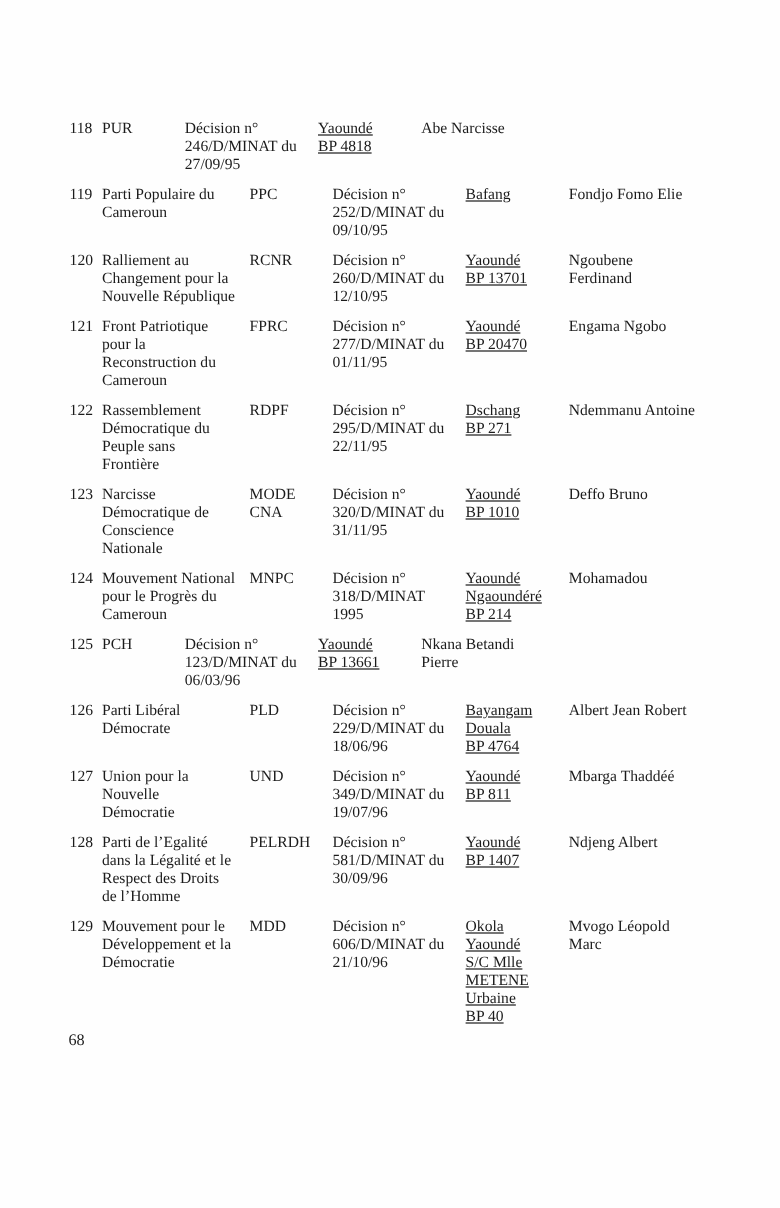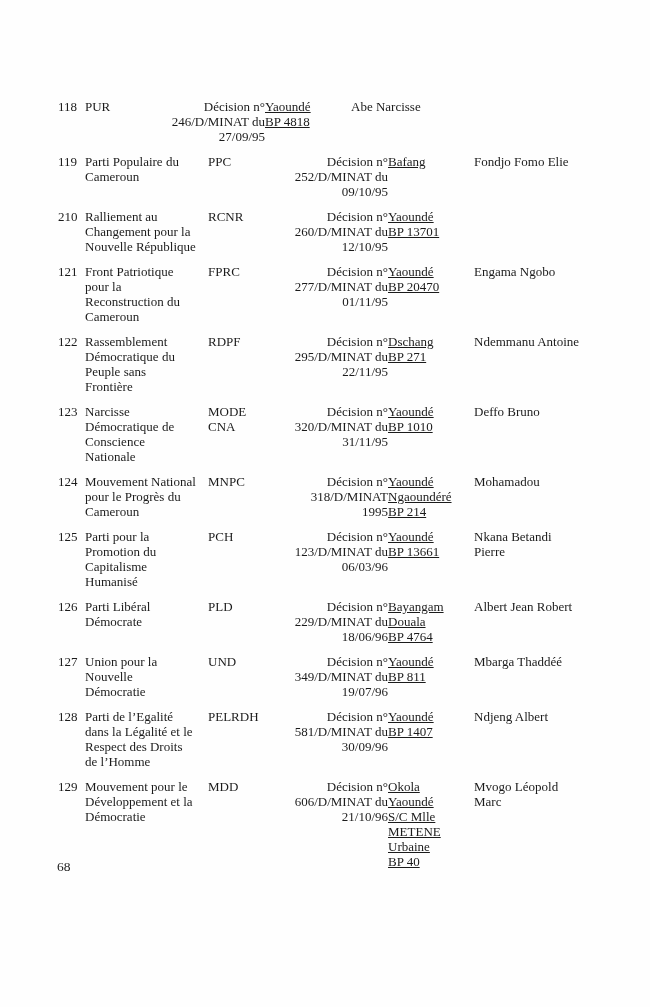--- a/index.html
+++ b/index.html
@@ -29,21 +29,21 @@
   }
   .row {
     display: flex;
     align-items: flex-start;
     margin-bottom: 10px;
   }
   .cell { white-space: pre-line; }
   .c-num      { width: 27px;  flex: 0 0 27px; }
   .c-name     { width: 123px; flex: 0 0 123px; }
   .c-acronym  { width: 69px;  flex: 0 0 69px; }
-  .c-decision { width: 111px; flex: 0 0 111px; text-align: right; }
+  .c-decision { width: 111px; flex: 0 0 111px; }
   .c-address  { width: 86px;  flex: 0 0 86px; text-decoration: underline; }
   .c-leader   { width: 129px; flex: 0 0 129px; }
   .page-number {
     position: absolute;
     top: 859px;
     left: 57px;
     font-size: 13.5px;
   }
 </style>
 </head>
@@ -70,30 +70,32 @@
 Cameroun</div>
       <div class="cell c-acronym">PPC</div>
       <div class="cell c-decision">Décision n°
 252/D/MINAT du
 09/10/95</div>
       <div class="cell c-address">Bafang</div>
       <div class="cell c-leader">Fondjo Fomo Elie</div>
     </div>
 
     <div class="row">
-      <div class="cell c-num">210</div>
+      <div class="cell c-num">120</div>
       <div class="cell c-name">Ralliement au
 Changement pour la
 Nouvelle République</div>
       <div class="cell c-acronym">RCNR</div>
       <div class="cell c-decision">Décision n°
 260/D/MINAT du
 12/10/95</div>
       <div class="cell c-address">Yaoundé
 BP 13701</div>
+      <div class="cell c-leader">Ngoubene
+Ferdinand</div>
     </div>
 
     <div class="row">
       <div class="cell c-num">121</div>
       <div class="cell c-name">Front Patriotique
 pour la
 Reconstruction du
 Cameroun</div>
       <div class="cell c-acronym">FPRC</div>
       <div class="cell c-decision">Décision n°
@@ -145,24 +147,20 @@
 318/D/MINAT
 1995</div>
       <div class="cell c-address">Yaoundé
 Ngaoundéré
 BP 214</div>
       <div class="cell c-leader">Mohamadou</div>
     </div>
 
     <div class="row">
       <div class="cell c-num">125</div>
-      <div class="cell c-name">Parti pour la
-Promotion du
-Capitalisme
-Humanisé</div>
       <div class="cell c-acronym">PCH</div>
       <div class="cell c-decision">Décision n°
 123/D/MINAT du
 06/03/96</div>
       <div class="cell c-address">Yaoundé
 BP 13661</div>
       <div class="cell c-leader">Nkana Betandi
 Pierre</div>
     </div>
 

